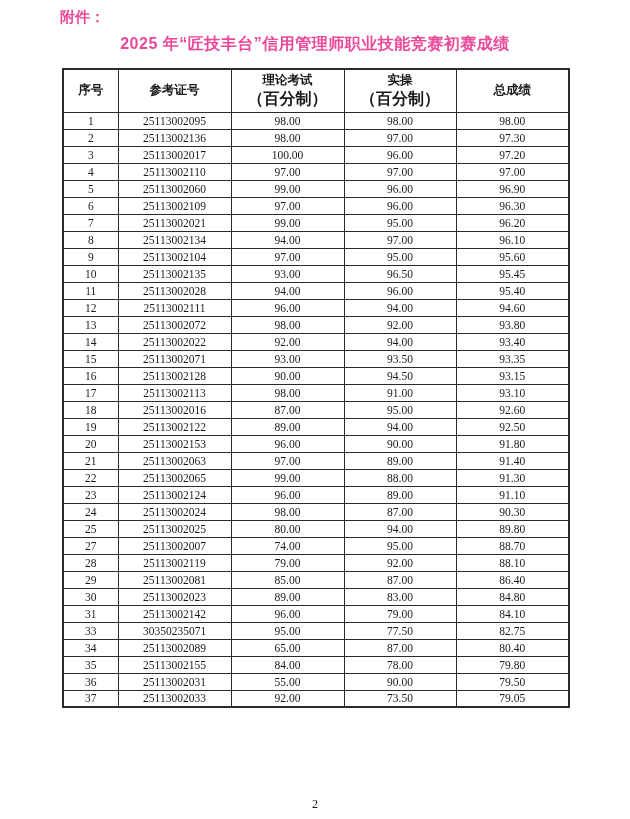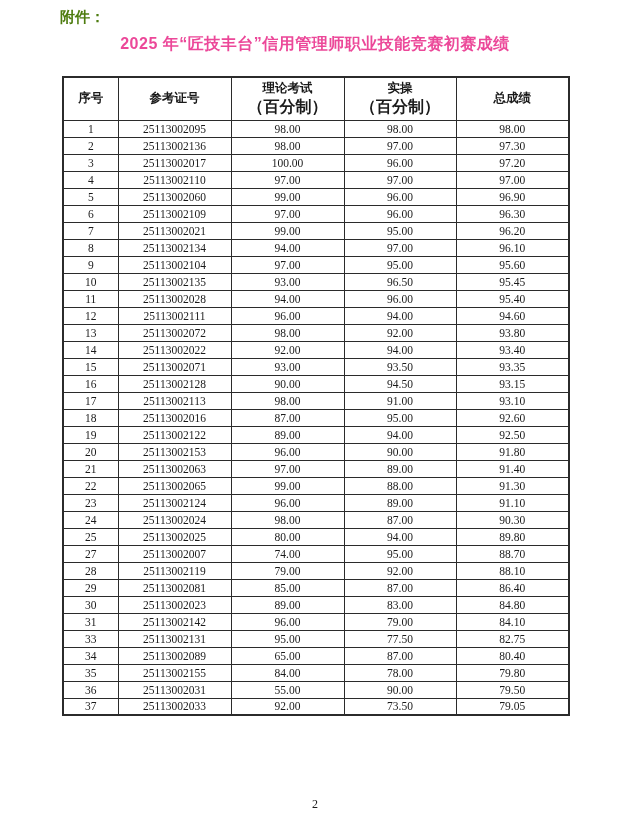--- a/index.html
+++ b/index.html
@@ -15,21 +15,21 @@
     background: #ffffff;
     overflow: hidden;
   }
   .attachment-label {
     position: absolute;
     left: 60px;
     top: 8px;
     font-family: "Liberation Sans", sans-serif;
     font-weight: bold;
     font-size: 15px;
-    color: #4d7c0f;
+    color: #ec4899;
   }
   .doc-title {
     position: absolute;
     top: 34px;
     left: 0;
     width: 100%;
     text-align: center;
     font-family: "Liberation Sans", sans-serif;
     font-weight: bold;
     font-size: 16px;
@@ -37,21 +37,20 @@
     color: #ec4899;
   }
   table.results {
     position: absolute;
     left: 62px;
     top: 68px;
     width: 506px;
     border-collapse: collapse;
     table-layout: fixed;
     border: 2px solid #2b2b2b;
-    margin-top: 8px;
   }
   table.results th, table.results td {
     border: 1px solid #2b2b2b;
     text-align: center;
     vertical-align: middle;
     overflow: hidden;
     white-space: nowrap;
   }
   table.results thead th {
     height: 43px;
@@ -363,21 +362,21 @@
       <td>31</td>
       <td>25113002142</td>
       <td>96.00</td>
       <td>79.00</td>
       <td>84.10</td>
     </tr>
 
 
     <tr>
       <td>33</td>
-      <td>25113002131</td>
+      <td>30350235071</td>
       <td>95.00</td>
       <td>77.50</td>
       <td>82.75</td>
     </tr>
 
     <tr>
       <td>34</td>
       <td>25113002089</td>
       <td>65.00</td>
       <td>87.00</td>

